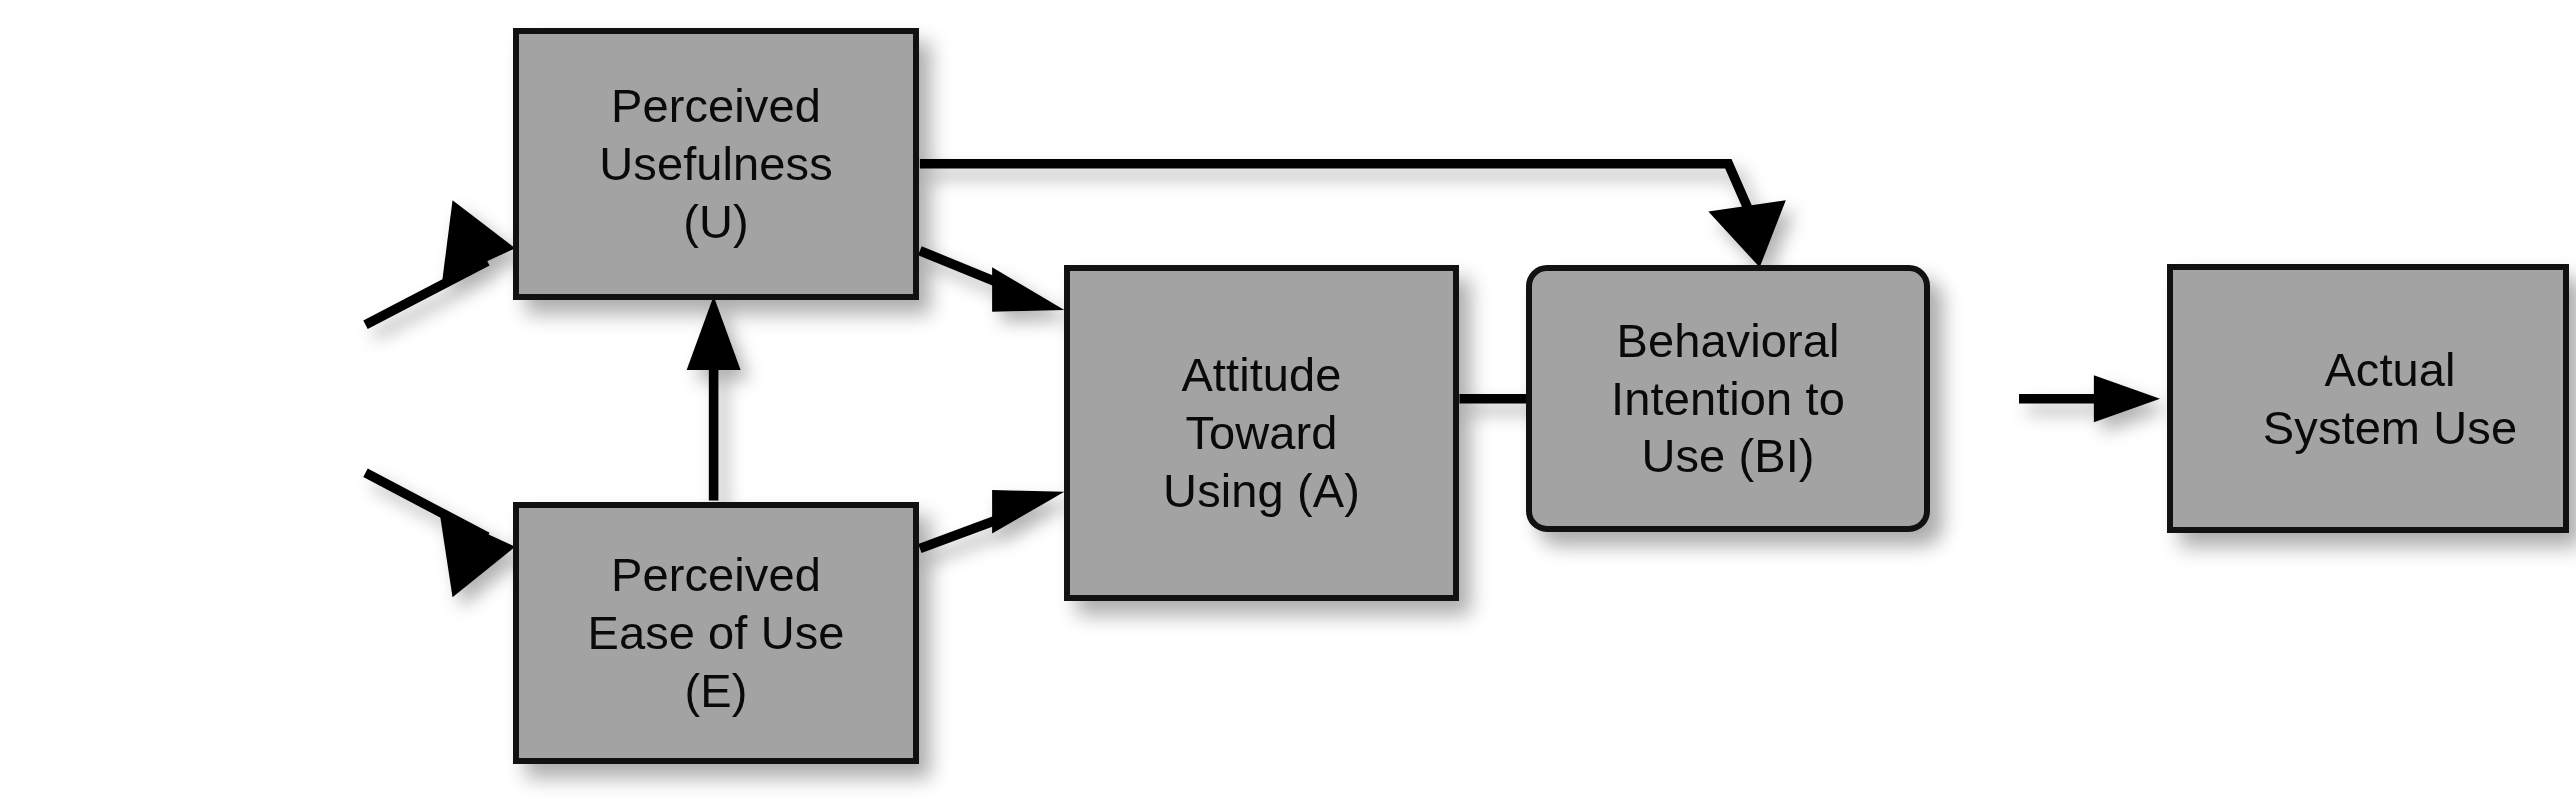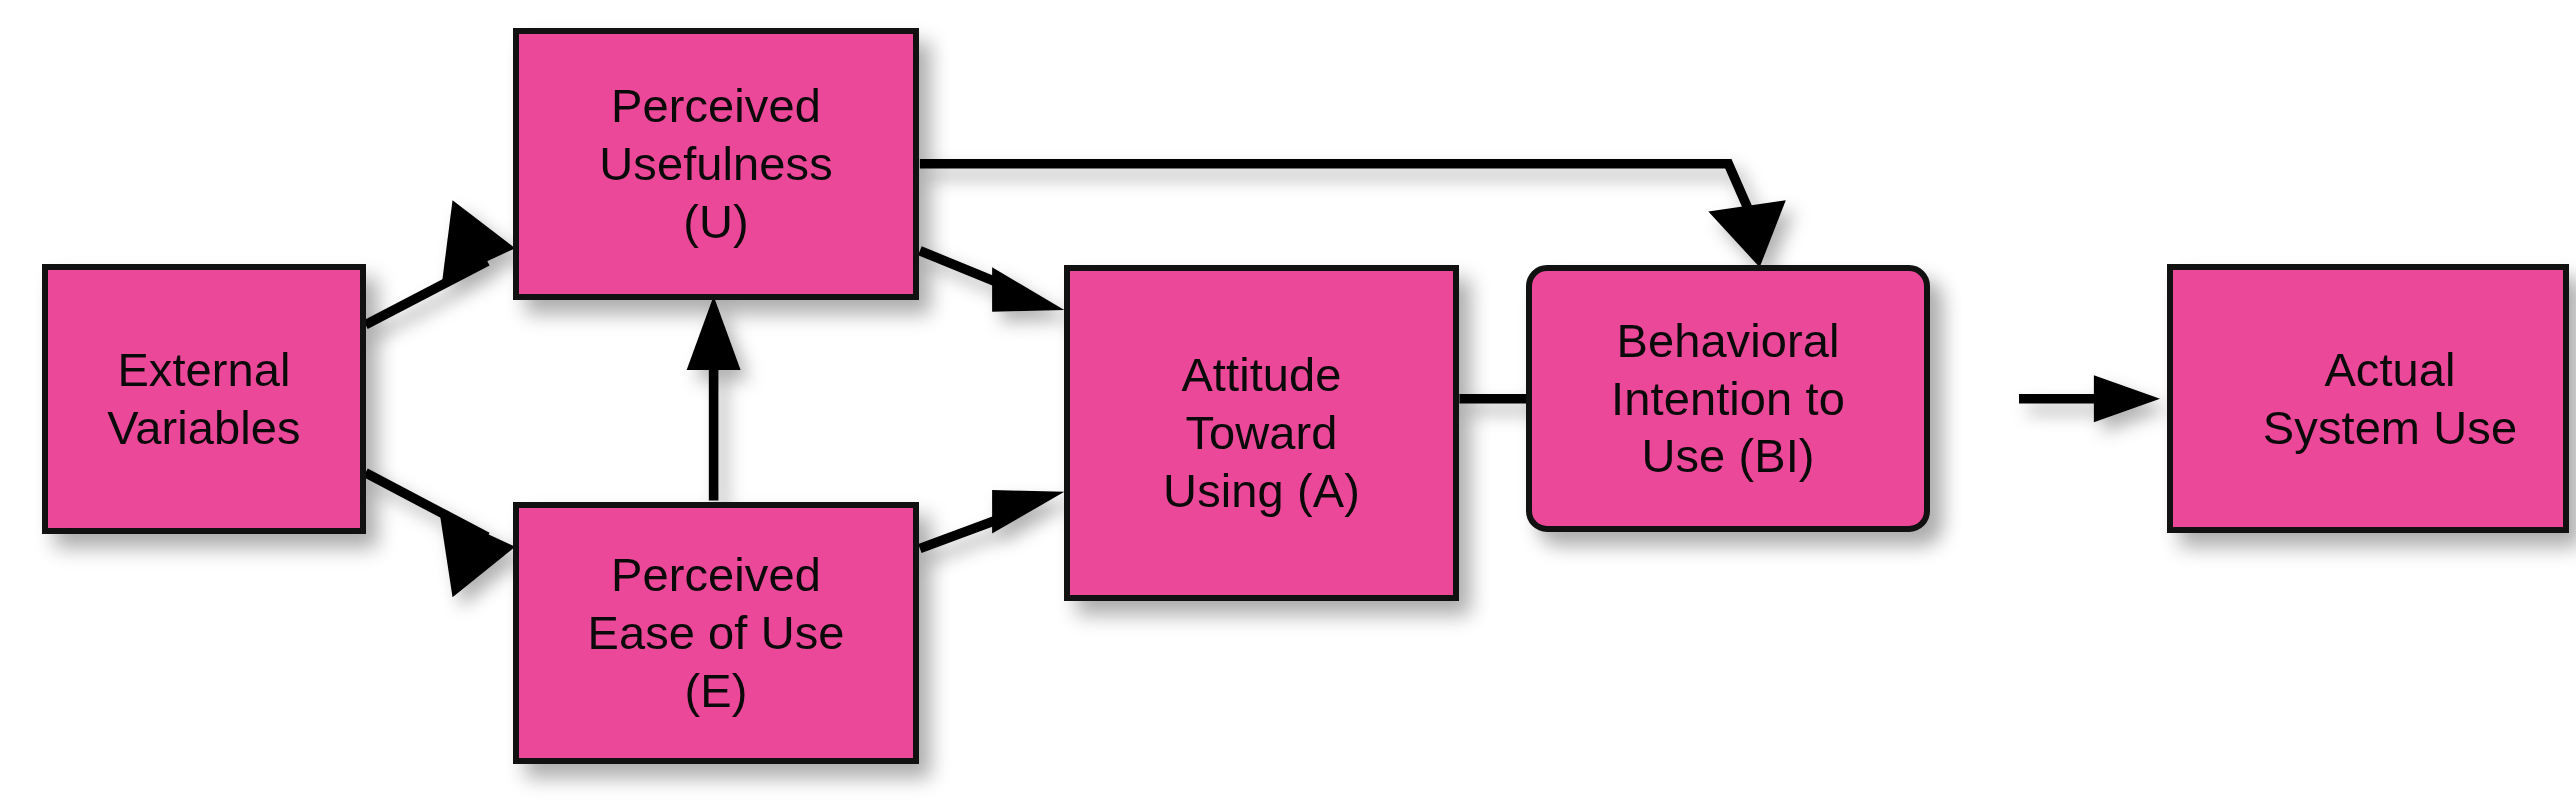--- a/index.html
+++ b/index.html
@@ -19,21 +19,21 @@
     position: absolute;
     left: 0;
     top: 0;
     width: 2576px;
     height: 807px;
     pointer-events: none;
   }
   .node {
     position: absolute;
     box-sizing: border-box;
-    background: #ec4899;
+    background: #a3a3a3;
     border: 6.1px solid #111111;
     display: flex;
     align-items: center;
     justify-content: center;
     text-align: center;
     z-index: 3;
     box-shadow: 12.2px 14px 19px rgba(0,0,0,0.33);
   }
   .node-label {
     font-size: 47px;
@@ -100,24 +100,20 @@
         <polygon points="1770,431 1846,458 1770,485" fill="#000000"></polygon>
       </g>
 
       <g>
         <line x1="2320" y1="458" x2="2415" y2="458" stroke="#000000" stroke-width="11"></line>
         <polygon points="2406,431 2482,458 2406,485" fill="#000000"></polygon>
       </g>
     </g>
   </svg>
 
-  <div class="node" id="node-external-variables">
-    <span class="node-label">External
-Variables</span>
-  </div>
 
   <div class="node" id="node-perceived-usefulness">
     <span class="node-label">Perceived
 Usefulness
 (U)</span>
   </div>
 
   <div class="node" id="node-perceived-ease-of-use">
     <span class="node-label">Perceived
 Ease of Use

